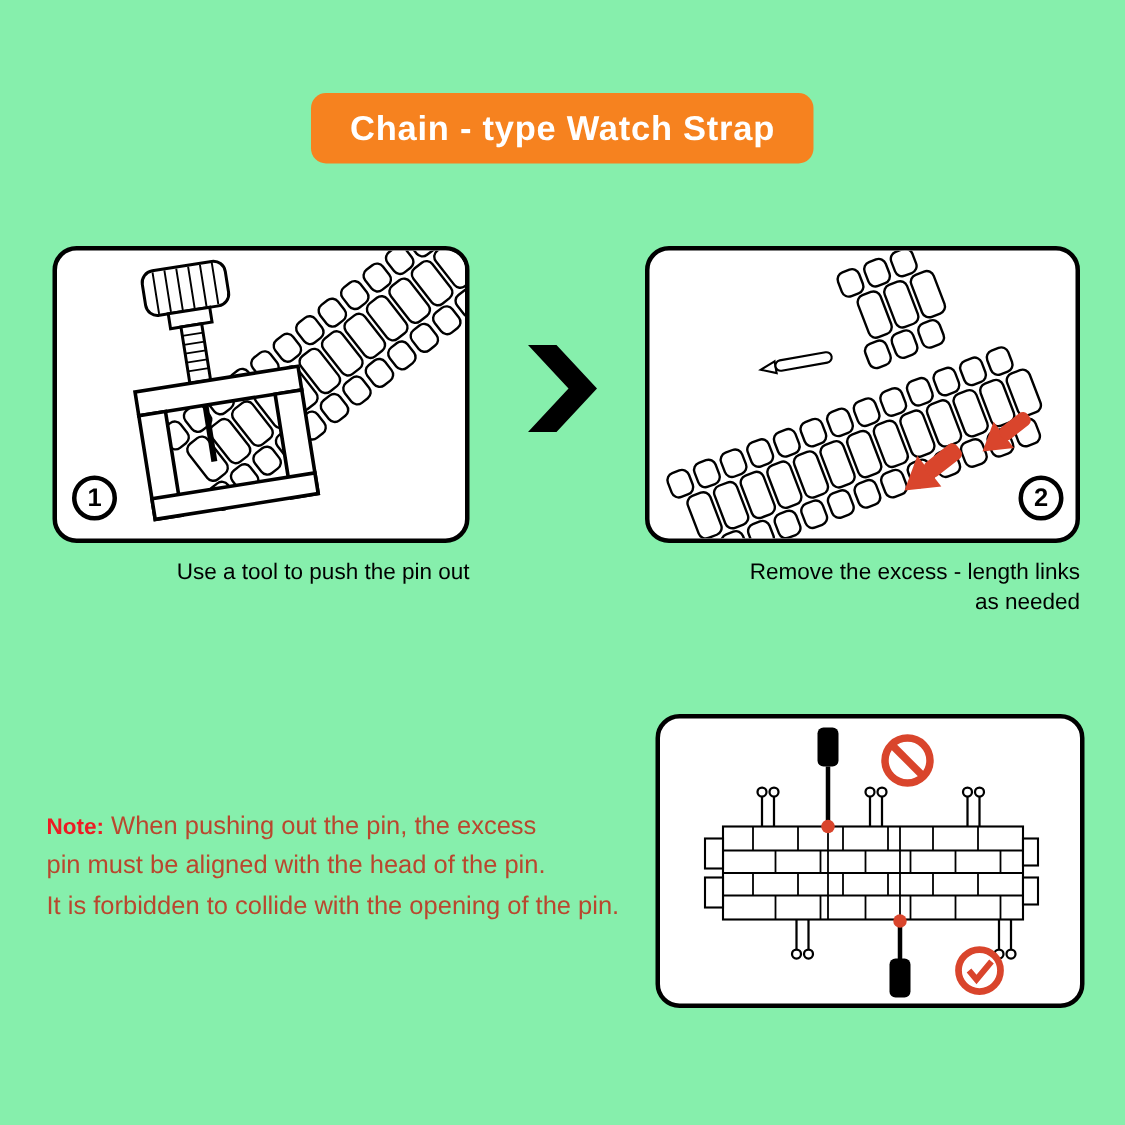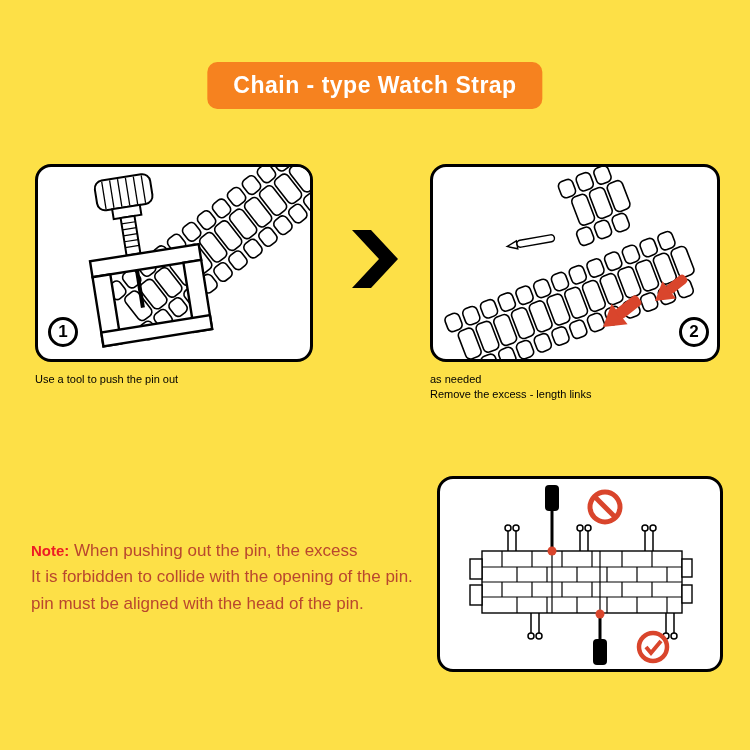--- a/index.html
+++ b/index.html
@@ -1,19 +1,19 @@
 <!DOCTYPE html>
 <html><head>
 <meta charset="utf-8">
 <style>
   * { margin:0; padding:0; box-sizing:border-box; }
   html,body { width:750px; height:750px; }
   .page {
     position:relative; width:750px; height:750px;
-    background:#fde047; overflow:hidden;
+    background:#86efac; overflow:hidden;
     font-family:"Liberation Sans", sans-serif;
   }
   .banner {
     position:absolute; top:62px; left:50%; transform:translateX(-50%);
     background:#F6821F; color:#FFFFFF;
     font-size:23px; font-weight:bold; letter-spacing:.5px;
     padding:10px 26px; border-radius:10px; white-space:nowrap;
   }
   .panel {
     position:absolute; background:#FFFFFF;
@@ -26,22 +26,22 @@
   .chevron { position:absolute; left:352px; top:230px; width:46px; height:58px; }
   .badge {
     position:absolute; width:30px; height:30px; background:#fff;
     border:3px solid #000; border-radius:50%;
     display:flex; align-items:center; justify-content:center;
     font-weight:bold; font-size:17px; color:#000;
   }
   .badge1 { left:10px; bottom:12px; }
   .badge2 { right:8px; bottom:12px; }
   .caption {
-    position:absolute; text-align:left; color:#000;
-    font-size:11px; line-height:1.35;
+    position:absolute; text-align:right; color:#000;
+    font-size:15px; line-height:1.35;
   }
   .cap1 { left:35px;  top:372px; width:278px; }
   .cap2 { left:430px; top:372px; width:290px; }
   .note {
     position:absolute; left:31px; top:538px; width:420px;
     color:#B9472E; font-size:17px; line-height:1.55;
   }
   .note-label { color:#ED1C24; font-weight:bold; font-size:15px; }
 </style>
 </head>
@@ -148,28 +148,28 @@
         </g>
       </g>
     </svg>
     <div class="badge badge2">2</div>
   </div>
 
   <div class="caption cap1">
     <div>Use a tool to push the pin out</div>
   </div>
   <div class="caption cap2">
+    <div>Remove the excess - length links</div>
     <div>as needed</div>
-    <div>Remove the excess - length links</div>
   </div>
 
   <div class="note">
     <div><span class="note-label">Note:</span> <span>When pushing out the pin, the excess</span></div>
+    <div>pin must be aligned with the head of the pin.</div>
     <div>It is forbidden to collide with the opening of the pin.</div>
-    <div>pin must be aligned with the head of the pin.</div>
   </div>
 
   <div class="panel panel3">
     <svg viewBox="0 0 280 190">
 
       <g fill="#fff" stroke="#000" stroke-width="1.4">
         <rect x="42" y="72" width="200" height="62"></rect>
         <rect x="30" y="80" width="12" height="20"></rect>
         <rect x="30" y="106" width="12" height="20"></rect>
         <rect x="242" y="80" width="10" height="18"></rect>

